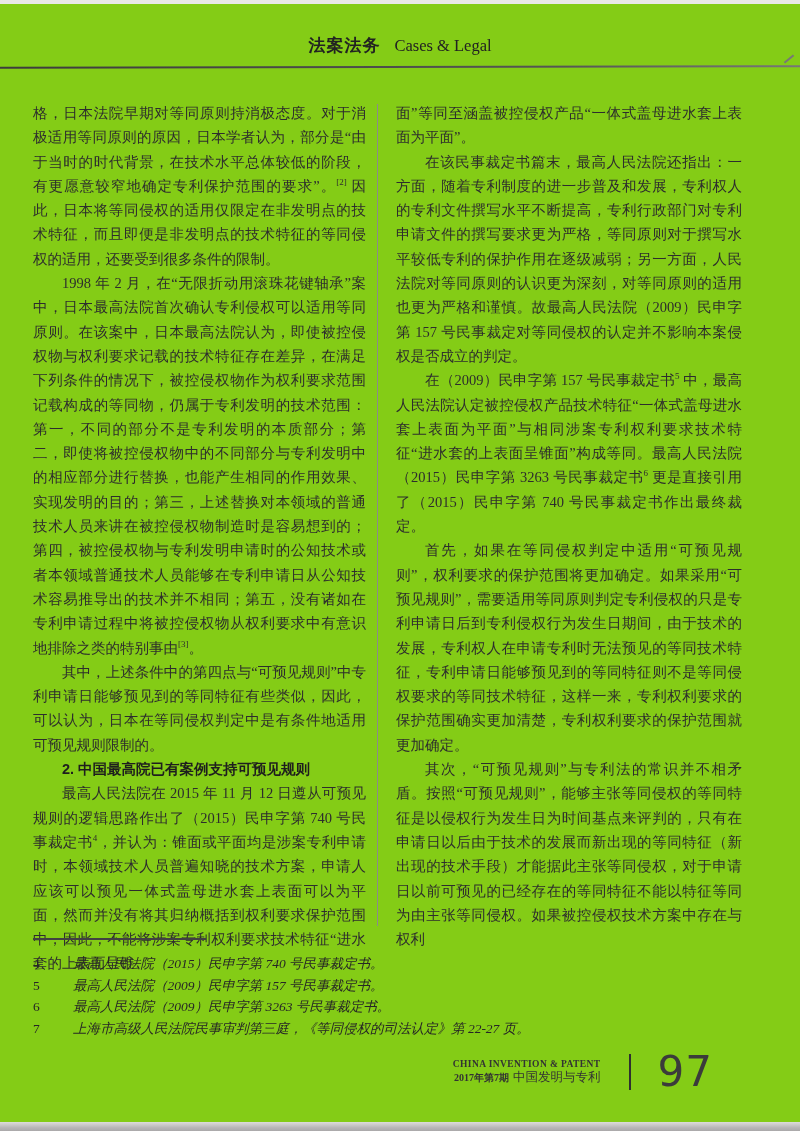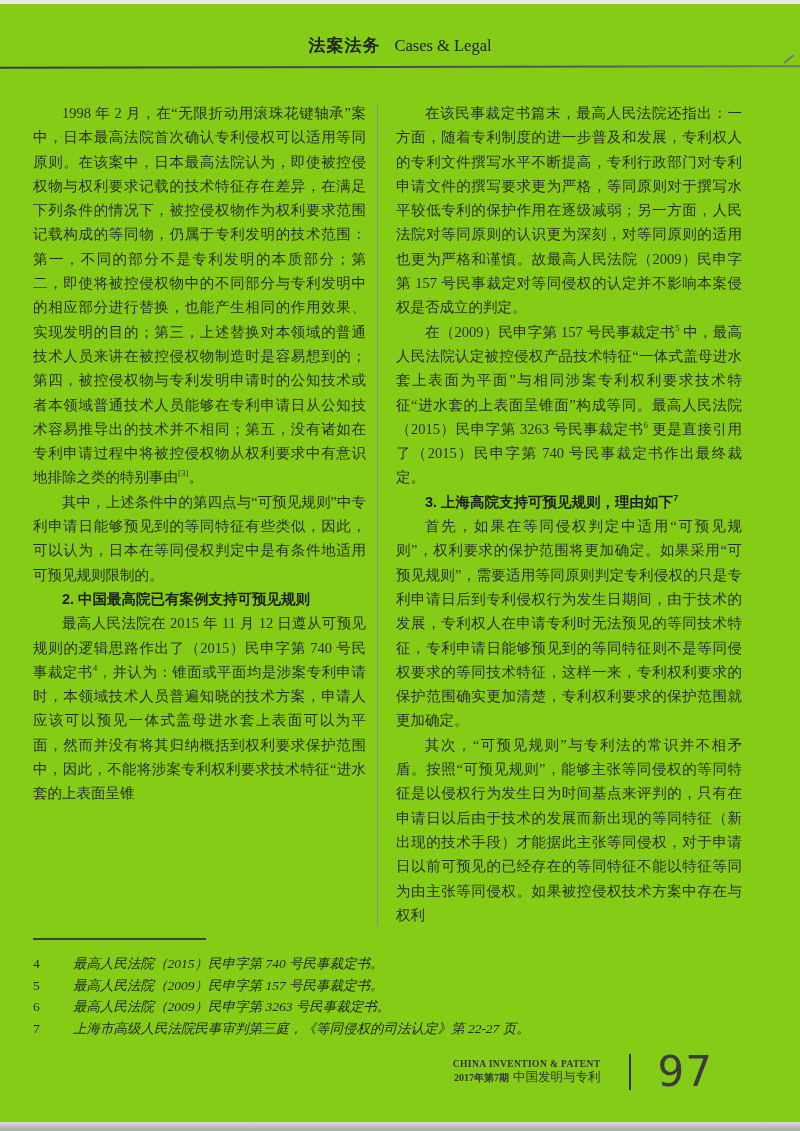--- a/index.html
+++ b/index.html
@@ -55,30 +55,31 @@
 
 <div class="page">
 
   <div class="header">
     <span class="cn">法案法务</span><span class="en">Cases &amp; Legal</span>
   </div>
   <div class="header-rule"></div>
   <div class="corner-tick"></div>
 
   <div class="col col-left">
+      <p class="para no-indent">格，日本法院早期对等同原则持消极态度。对于消极适用等同原则的原因，日本学者认为，部分是“由于当时的时代背景，在技术水平总体较低的阶段，有更愿意较窄地确定专利保护范围的要求”。<sup>[2]</sup> 因此，日本将等同侵权的适用仅限定在非发明点的技术特征，而且即便是非发明点的技术特征的等同侵权的适用，还要受到很多条件的限制。</p>
       <p class="para">1998 年 2 月，在“无限折动用滚珠花键轴承”案中，日本最高法院首次确认专利侵权可以适用等同原则。在该案中，日本最高法院认为，即使被控侵权物与权利要求记载的技术特征存在差异，在满足下列条件的情况下，被控侵权物作为权利要求范围记载构成的等同物，仍属于专利发明的技术范围：第一，不同的部分不是专利发明的本质部分；第二，即使将被控侵权物中的不同部分与专利发明中的相应部分进行替换，也能产生相同的作用效果、实现发明的目的；第三，上述替换对本领域的普通技术人员来讲在被控侵权物制造时是容易想到的；第四，被控侵权物与专利发明申请时的公知技术或者本领域普通技术人员能够在专利申请日从公知技术容易推导出的技术并不相同；第五，没有诸如在专利申请过程中将被控侵权物从权利要求中有意识地排除之类的特别事由<sup>[3]</sup>。</p>
       <p class="para">其中，上述条件中的第四点与“可预见规则”中专利申请日能够预见到的等同特征有些类似，因此，可以认为，日本在等同侵权判定中是有条件地适用可预见规则限制的。</p>
       <p class="para heading">2. 中国最高院已有案例支持可预见规则</p>
       <p class="para">最高人民法院在 2015 年 11 月 12 日遵从可预见规则的逻辑思路作出了（2015）民申字第 740 号民事裁定书<sup>4</sup>，并认为：锥面或平面均是涉案专利申请时，本领域技术人员普遍知晓的技术方案，申请人应该可以预见一体式盖母进水套上表面可以为平面，然而并没有将其归纳概括到权利要求保护范围中，因此，不能将涉案专利权利要求技术特征“进水套的上表面呈锥</p>
     </div>
   <div class="col-divider"></div>
   <div class="col col-right">
+      <p class="para no-indent">面”等同至涵盖被控侵权产品“一体式盖母进水套上表面为平面”。</p>
       <p class="para">在该民事裁定书篇末，最高人民法院还指出：一方面，随着专利制度的进一步普及和发展，专利权人的专利文件撰写水平不断提高，专利行政部门对专利申请文件的撰写要求更为严格，等同原则对于撰写水平较低专利的保护作用在逐级减弱；另一方面，人民法院对等同原则的认识更为深刻，对等同原则的适用也更为严格和谨慎。故最高人民法院（2009）民申字第 157 号民事裁定对等同侵权的认定并不影响本案侵权是否成立的判定。</p>
       <p class="para">在（2009）民申字第 157 号民事裁定书<sup>5</sup> 中，最高人民法院认定被控侵权产品技术特征“一体式盖母进水套上表面为平面”与相同涉案专利权利要求技术特征“进水套的上表面呈锥面”构成等同。最高人民法院（2015）民申字第 3263 号民事裁定书<sup>6</sup> 更是直接引用了（2015）民申字第 740 号民事裁定书作出最终裁定。</p>
-      <p class="para heading">3. 上海高院支持可预见规则，理由如下<sup>7</sup></p>
       <p class="para">首先，如果在等同侵权判定中适用“可预见规则”，权利要求的保护范围将更加确定。如果采用“可预见规则”，需要适用等同原则判定专利侵权的只是专利申请日后到专利侵权行为发生日期间，由于技术的发展，专利权人在申请专利时无法预见的等同技术特征，专利申请日能够预见到的等同特征则不是等同侵权要求的等同技术特征，这样一来，专利权利要求的保护范围确实更加清楚，专利权利要求的保护范围就更加确定。</p>
       <p class="para">其次，“可预见规则”与专利法的常识并不相矛盾。按照“可预见规则”，能够主张等同侵权的等同特征是以侵权行为发生日为时间基点来评判的，只有在申请日以后由于技术的发展而新出现的等同特征（新出现的技术手段）才能据此主张等同侵权，对于申请日以前可预见的已经存在的等同特征不能以特征等同为由主张等同侵权。如果被控侵权技术方案中存在与权利</p>
     </div>
 
   <div class="footnote-rule"></div>
   <div class="footnotes">
       <div class="footnote">
         <span class="fn-num">4</span>
         <span class="fn-text">最高人民法院（2015）民申字第 740 号民事裁定书。</span>
       </div>

